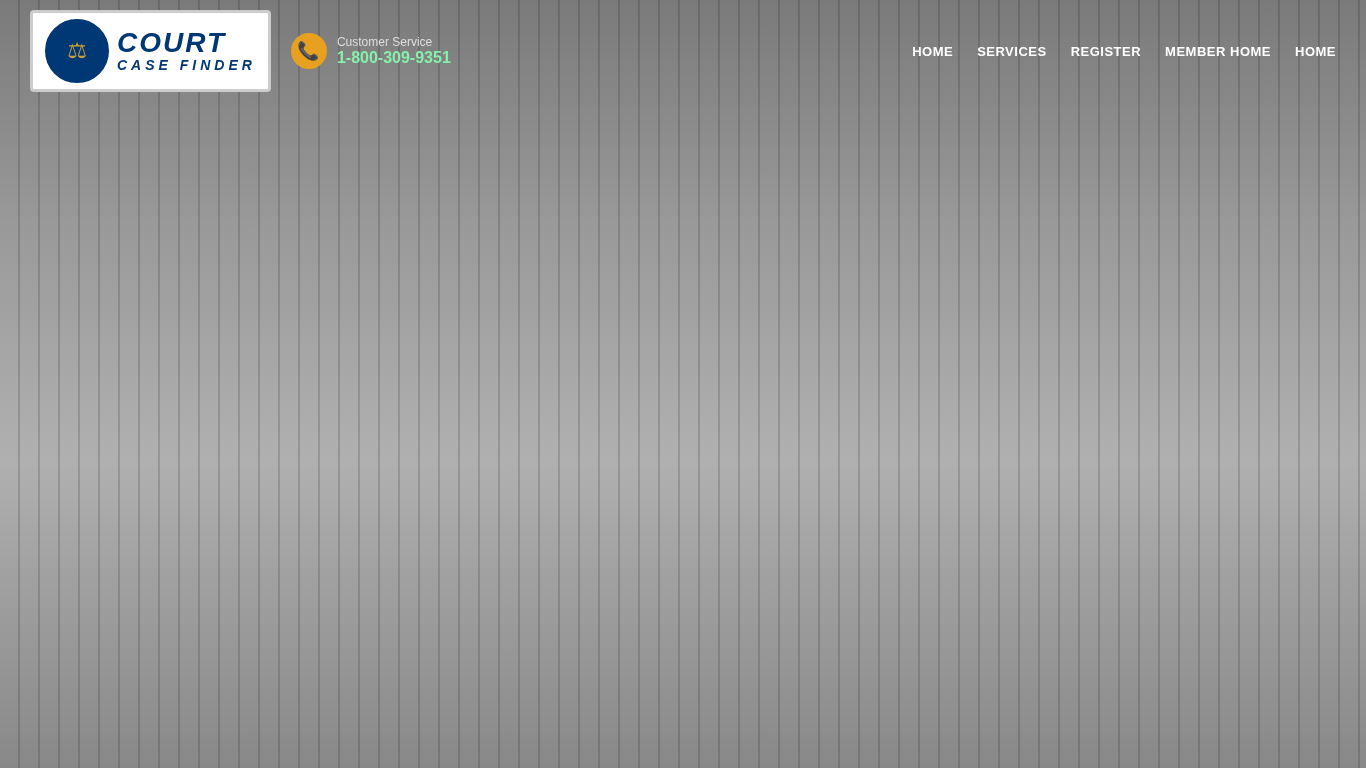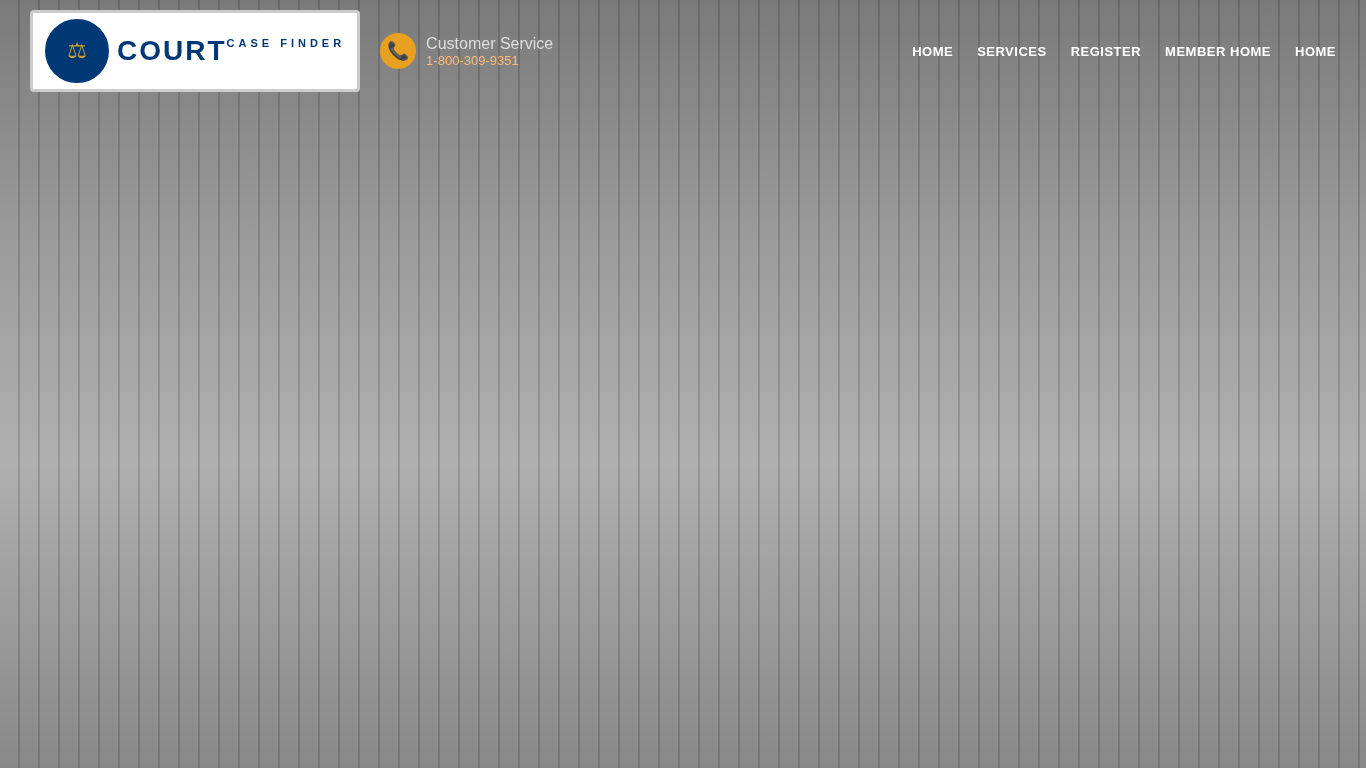--- a/index.html
+++ b/index.html
@@ -37,30 +37,32 @@
       background: #003876;
       display: flex;
       align-items: center;
       justify-content: center;
       color: #c8a034;
       font-size: 22px;
       margin-right: 8px;
     }
     .logo-text {
       display: flex;
+      flex-direction: column;
+      font-style: italic;
     }
     .logo-court {
       font-size: 28px;
       font-weight: 900;
       color: #003876;
       letter-spacing: 2px;
       line-height: 1;
     }
     .logo-case-finder {
-      font-size: 11px;
+      font-size: 14px;
       letter-spacing: 4px;
       color: #003876;
       font-weight: bold;
     }
     .header-phone {
       display: flex;
       align-items: center;
       color: #fff;
       z-index: 1;
     }
@@ -70,27 +72,27 @@
       background: #e8a020;
       border-radius: 50%;
       display: flex;
       align-items: center;
       justify-content: center;
       font-size: 18px;
       margin-right: 10px;
       color: #fff;
     }
     .phone-label {
+      font-size: 12px;
+      color: #ddd;
+    }
+    .phone-number {
       font-size: 16px;
-      color: #ddd;
-    }
-    .phone-number {
-      font-size: 13px;
-      font-weight: normal;
-      color: #fdba74;
+      font-weight: bold;
+      color: #86efac;
     }
     .header-nav {
       display: flex;
       align-items: center;
       gap: 24px;
       z-index: 1;
     }
     .header-nav a {
       color: #fff;
       text-decoration: none;

